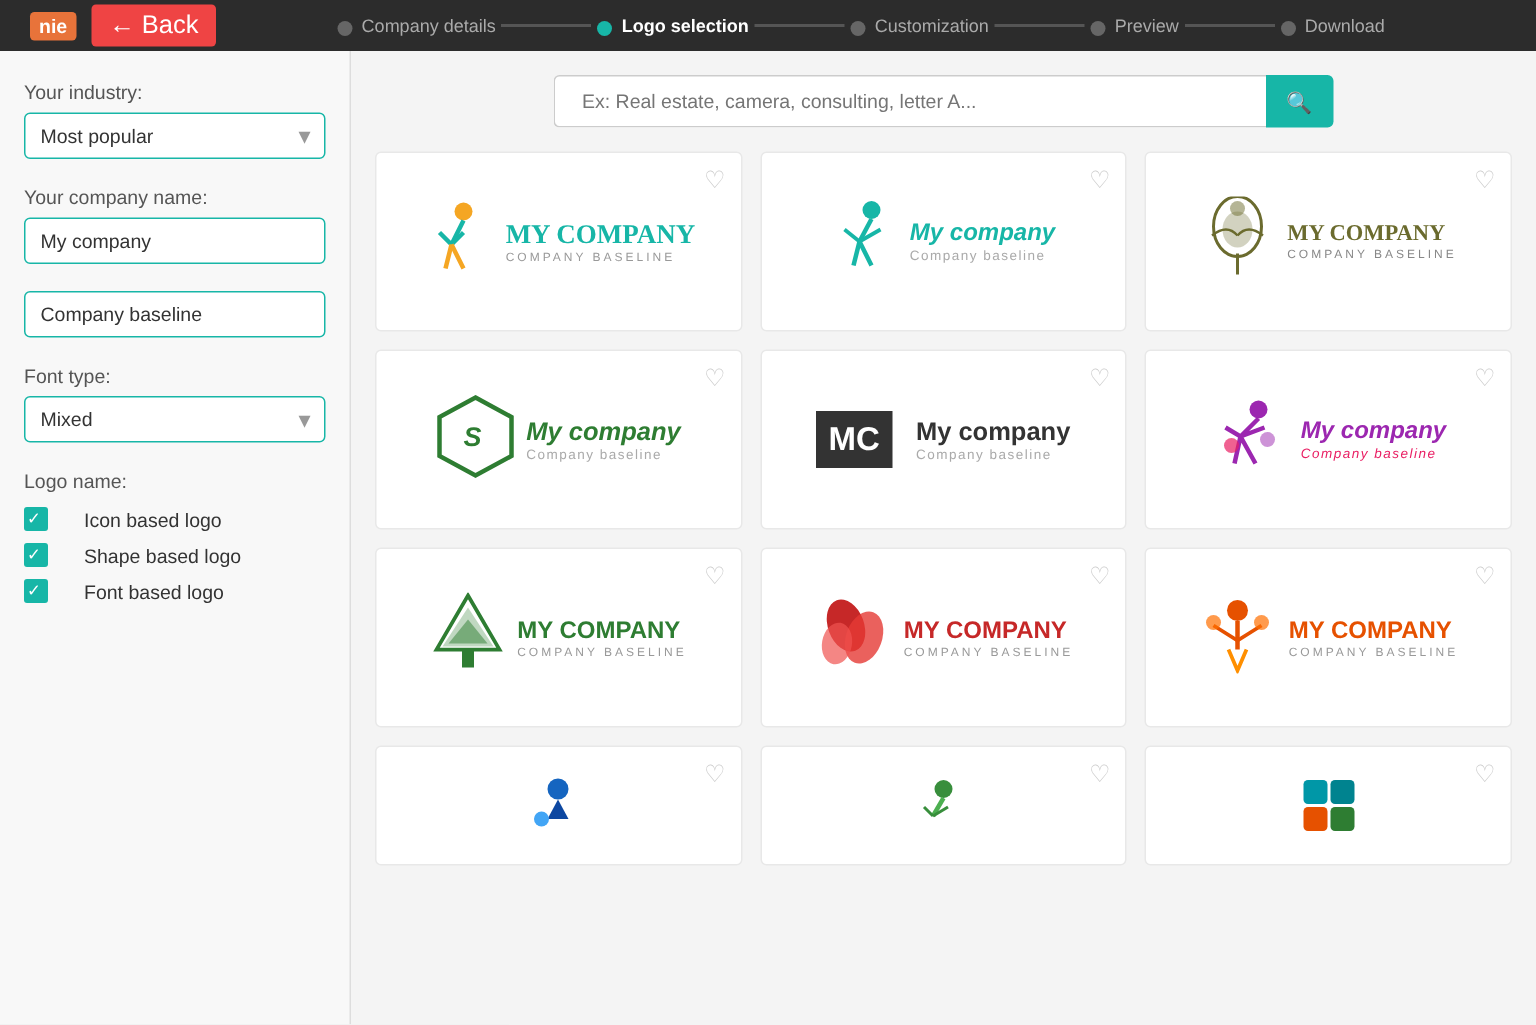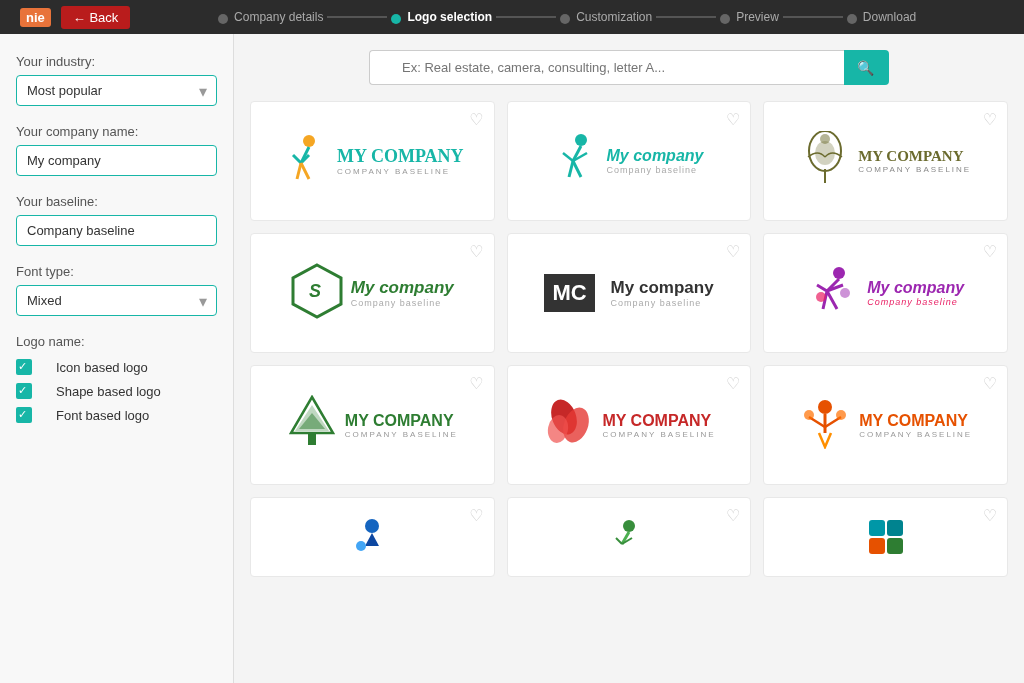--- a/index.html
+++ b/index.html
@@ -17,27 +17,27 @@
     .logo-badge {
       background: #e8733a;
       color: white;
       font-weight: bold;
       font-size: 13px;
       padding: 2px 6px;
       border-radius: 3px;
       margin-right: 10px;
     }
     .back-btn {
-      background: #b91c1c;
+      background: #ef4444;
       color: white;
       border: none;
       padding: 4px 12px;
       border-radius: 3px;
       cursor: pointer;
-      font-size: 13px;
+      font-size: 17px;
       display: flex;
       align-items: center;
       gap: 5px;
     }
     .steps {
       flex: 1;
       display: flex;
       justify-content: center;
       align-items: center;
       gap: 0;
@@ -164,21 +164,21 @@
     
     .search-bar {
       display: flex;
       margin-bottom: 16px;
       max-width: 520px;
       margin-left: auto;
       margin-right: auto;
     }
     .search-input {
       flex: 1;
-      padding: 9px 32px;
+      padding: 9px 18px;
       border: 1px solid #ccc;
       border-right: none;
       border-radius: 4px 0 0 4px;
       font-size: 13px;
       color: #7f1d1d;
       background: white;
       outline: none;
     }
     .search-btn {
       background: #17b6a7;
@@ -306,21 +306,20 @@
         <span class="dropdown-arrow">▾</span>
       </div>
     </div>
 
     <div class="sidebar-section">
       <label>Your company name:</label>
       <input type="text" class="text-input" value="My company" style="">
     </div>
 
     <div class="sidebar-section">
-      <label>Your baseline:</label>
       <input type="text" class="text-input" value="Company baseline" style="">
     </div>
 
     <div class="sidebar-section">
       <label>Font type:</label>
       <div class="dropdown-wrapper">
         <select><option>Mixed</option><option>Serif</option><option>Sans-serif</option><option>Script</option><option>Display</option></select>
         <span class="dropdown-arrow">▾</span>
       </div>
     </div>

